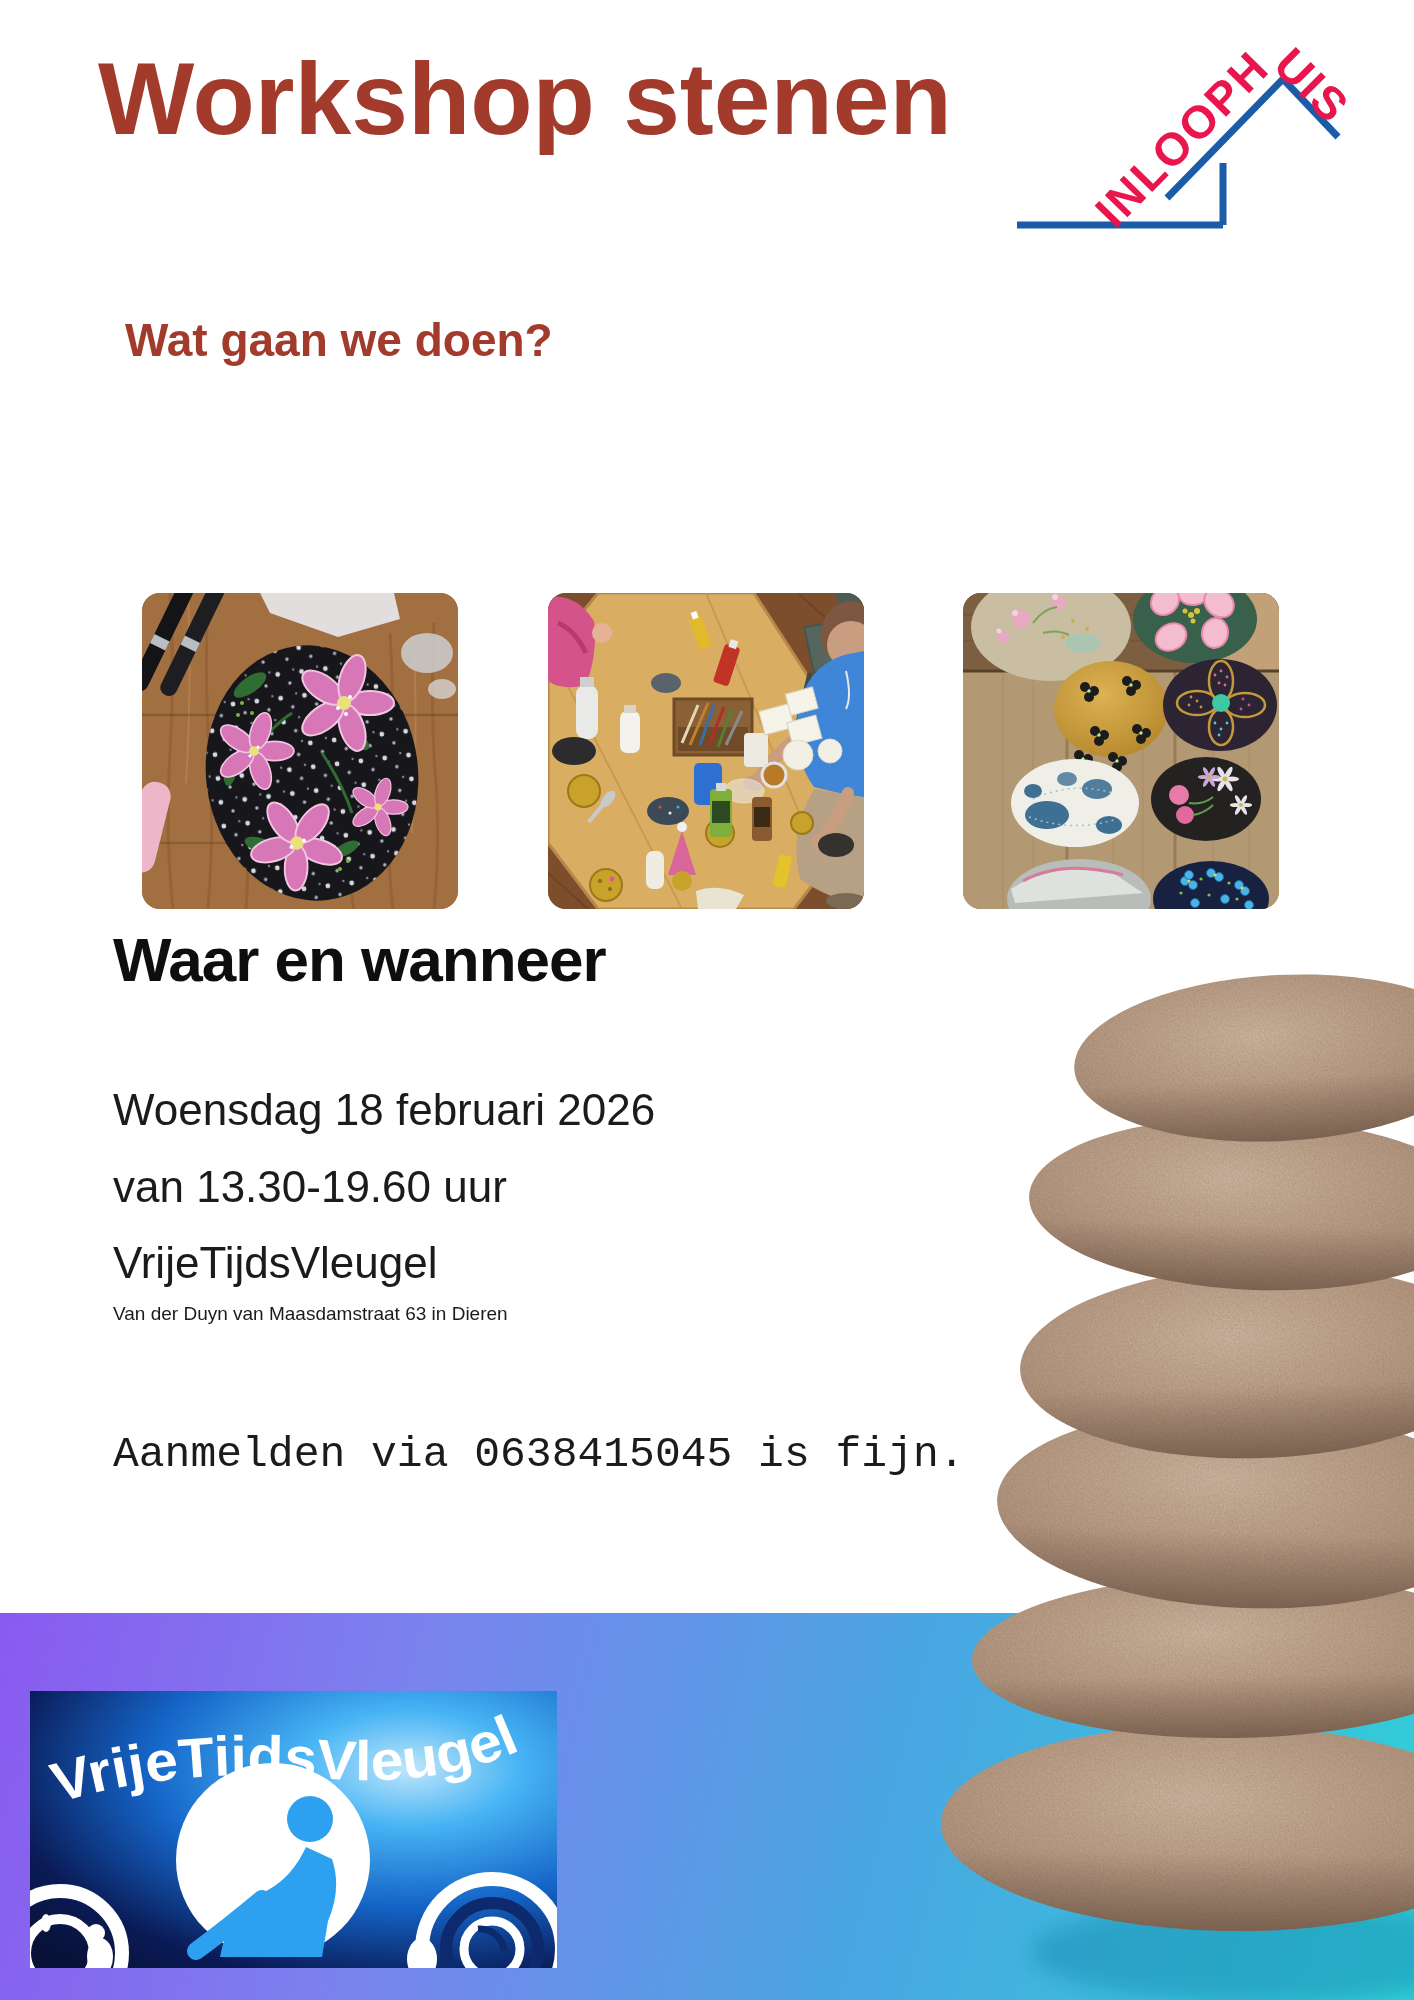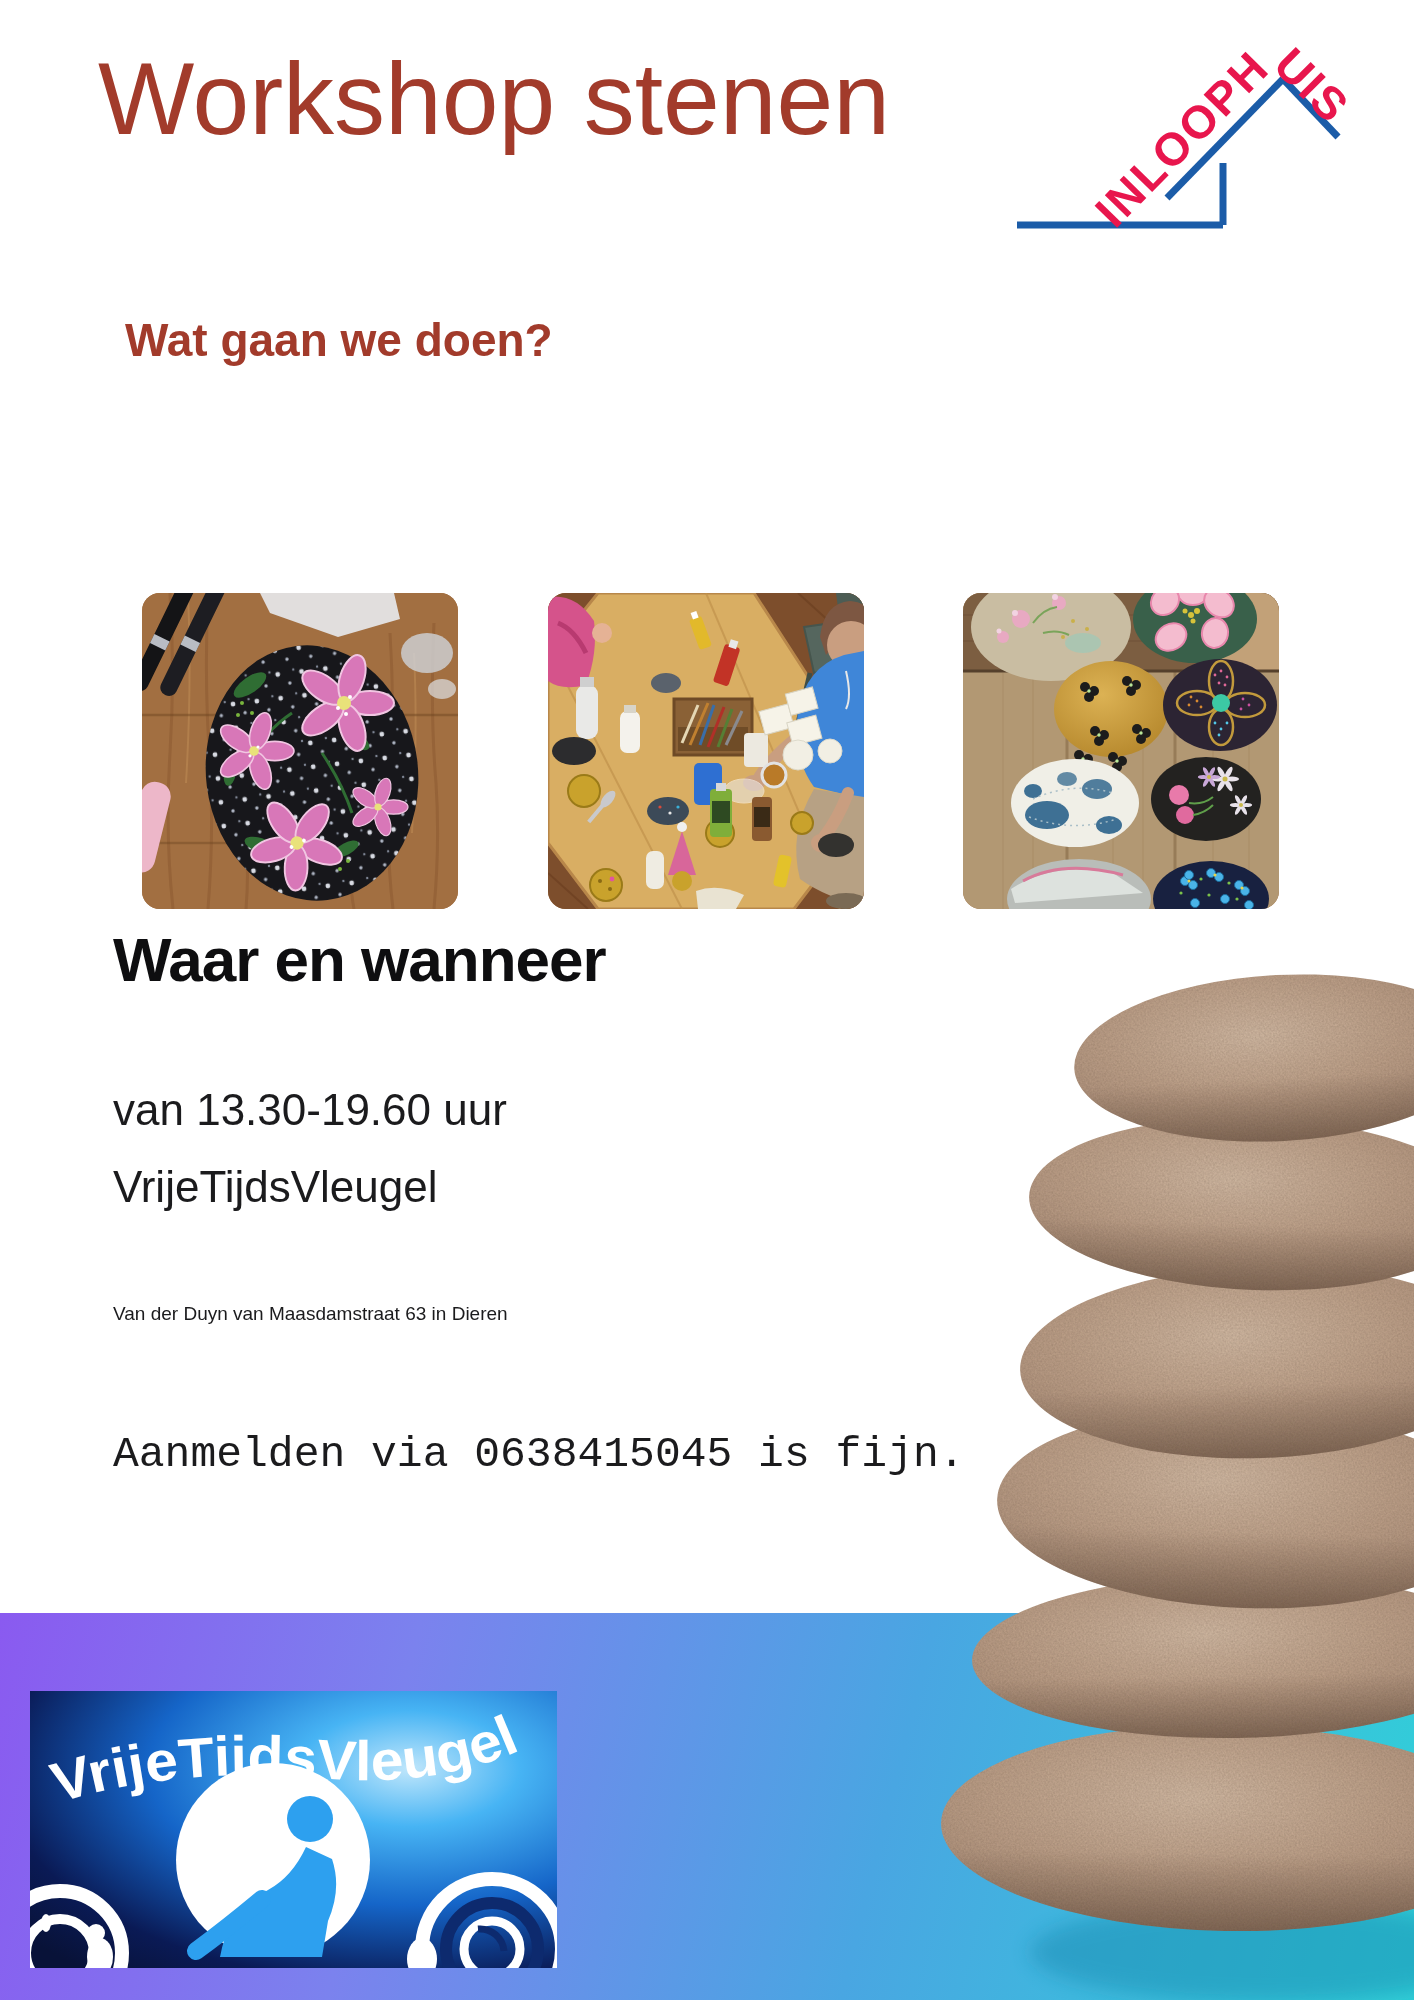--- a/index.html
+++ b/index.html
@@ -1,21 +1,21 @@
 <!DOCTYPE html>
 <html><head>
 <meta charset="utf-8">
 <style>
   html,body{margin:0;padding:0;background:#e9e9e9;}
   .page{position:relative;width:1414px;height:2000px;background:#ffffff;overflow:hidden;
         font-family:"Liberation Sans",sans-serif;margin:0 auto;}
   .abs{position:absolute;}
 
   h1.title{left:98px;top:50px;margin:0;position:absolute;
-     font-size:102px;line-height:.97;font-weight:normal;color:#a23b2b;letter-spacing:0;}
+     font-size:102px;line-height:.97;font-weight:bold;color:#a23b2b;letter-spacing:0;}
   .inloop-logo{left:985px;top:18px;width:400px;height:225px;}
 
   .intro{left:113px;top:294px;width:960px;font-size:46px;font-weight:bold;color:#a23b2b;line-height:1.49;}
   .intro p{margin:12px;}
 
   .photo{top:593px;width:316px;height:316px;border-radius:18px;overflow:hidden;background:#a26f41;}
   .photo svg{display:block;}
   .photo-1{left:142px;} .photo-2{left:548px;} .photo-3{left:963px;}
 
   h2.subhead{left:113px;top:924px;margin:0;position:absolute;
@@ -489,20 +489,21 @@
       <g fill="#e8d44a">
           <circle cx="226" cy="288" r="1.5"></circle>
           <circle cx="252" cy="282" r="1.5"></circle>
           <circle cx="279" cy="295" r="1.5"></circle>
         </g>
     </svg>
   </figure>
 
   <h2 class="subhead">Waar en wanneer</h2>
   <div class="abs details">
+    <p>Woensdag 18 februari 2026</p>
     <p>van 13.30-19.60 uur</p>
     <p>VrijeTijdsVleugel</p>
   </div>
   <div class="abs address">Van der Duyn van Maasdamstraat 63 in Dieren</div>
   <div class="abs signup">Aanmelden via 0638415045 is fijn.</div>
 
   <div class="abs band"></div>
 
   <div class="abs vtv-logo">
     <svg width="527" height="277" viewBox="0 0 527 277" xmlns="http://www.w3.org/2000/svg">

